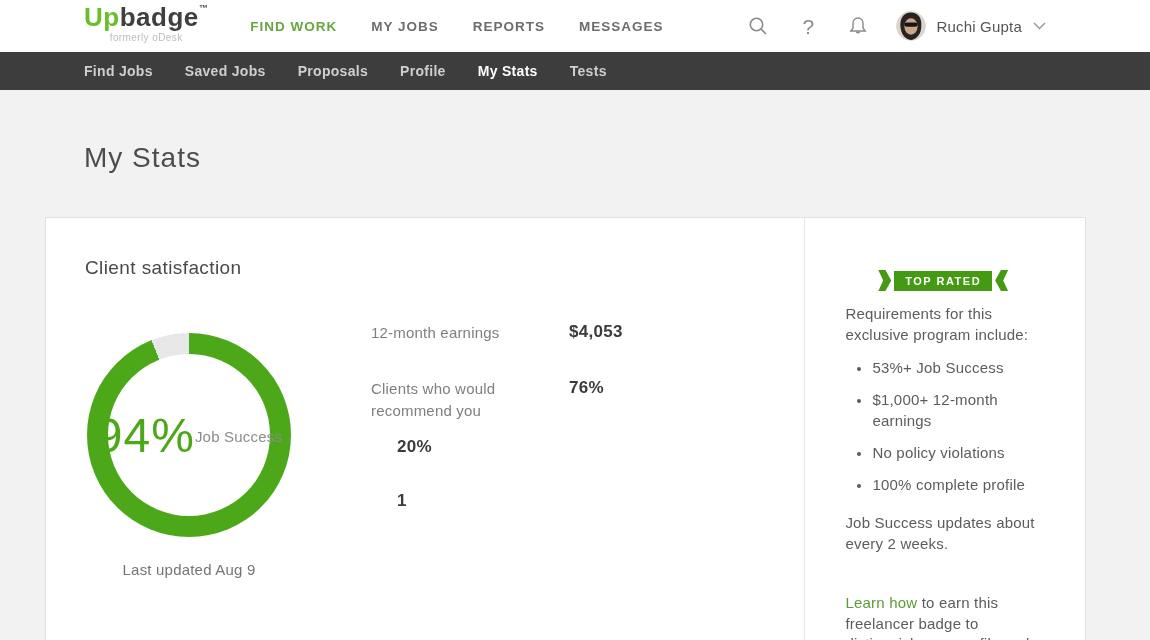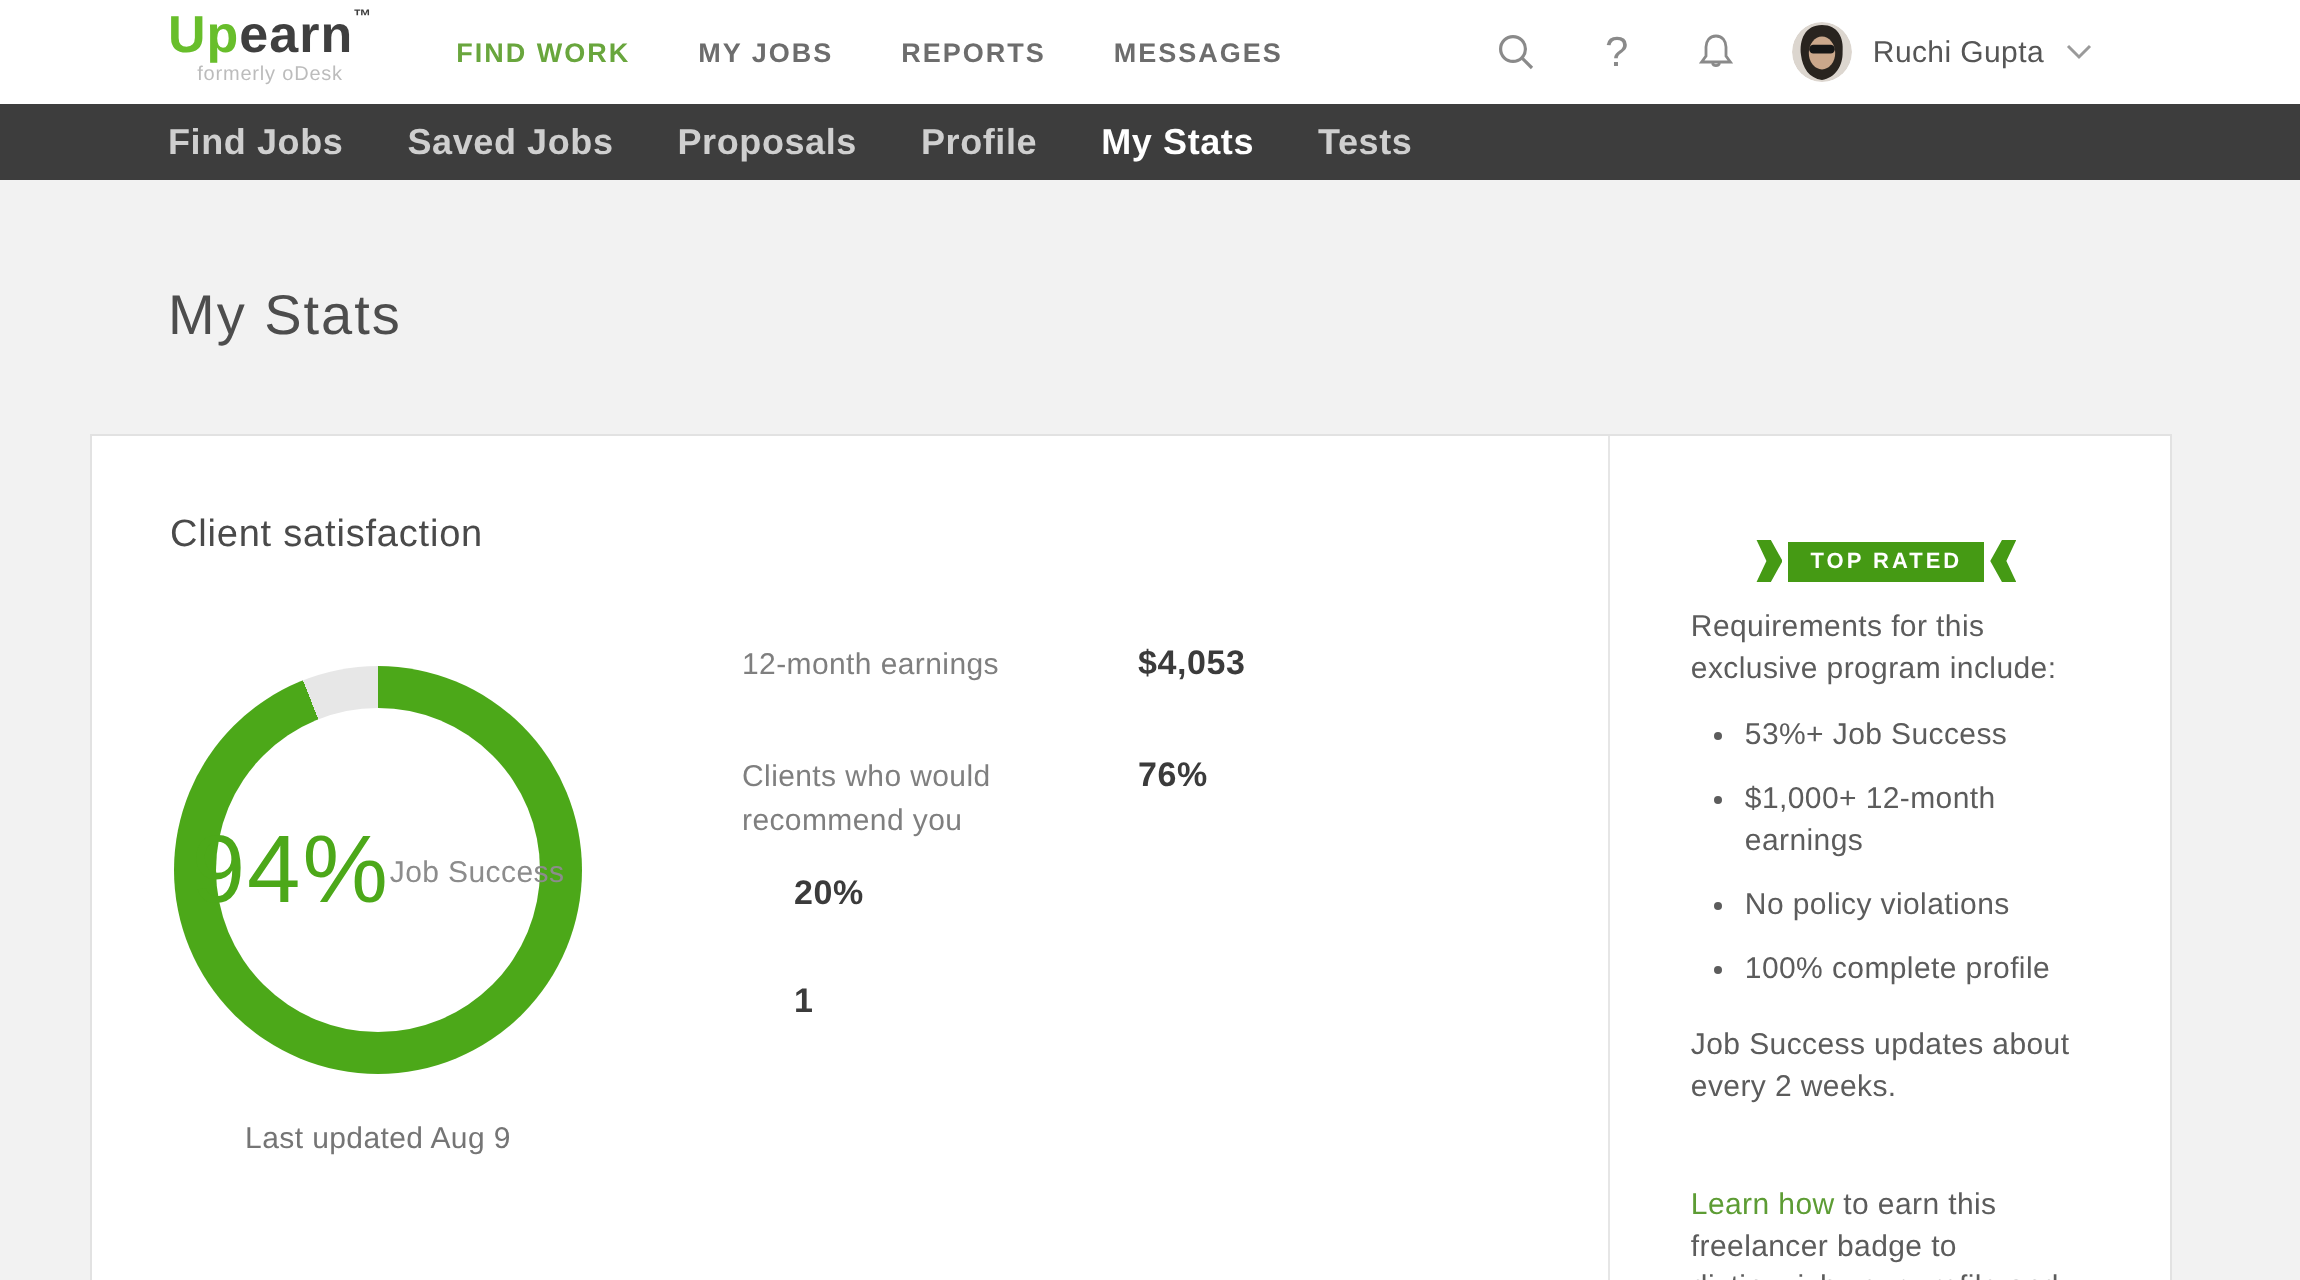--- a/index.html
+++ b/index.html
@@ -39,21 +39,21 @@
   .user-chip { display:flex; align-items:center; gap:10px; cursor:pointer; }
   .user-name { font-size:15px; color:#565656; }
 
   
   .subnav {
     height:38px; background:#3d3d3d;
     display:flex; align-items:center; gap:32px;
     padding:0 0 0 84px;
   }
   .subnav a {
-    text-decoration:none; font-size:18px; font-weight:600;
+    text-decoration:none; font-size:14px; font-weight:600;
     color:#cfcfcf; letter-spacing:0.3px; cursor:pointer;
   }
   .subnav a.active { color:#ffffff; font-weight:700; }
 
   
   .page-title {
     margin:52px 0 0 84px;
     font-size:28px; font-weight:300; letter-spacing:1px; color:#4d4d4d;
   }
 
@@ -123,21 +123,21 @@
   .req-list li::marker { color:#5c5c5c; font-size:13px; }
   .side-note { margin-top:17px; font-size:15px; color:#5c5c5c; line-height:1.4; }
   .side-learn { margin-top:39px; font-size:15px; color:#5c5c5c; line-height:1.35; }
   .learn-link { color:#5d9c34; text-decoration:none; cursor:pointer; }
 </style>
 </head>
 <body>
 
 <div class="header">
   <div class="logo">
-    <div class="logo-word"><span class="logo-up">Up</span><span class="logo-work">earn</span><sup class="logo-tm">™</sup></div>
+    <div class="logo-word"><span class="logo-up">Up</span><span class="logo-work">badge</span><sup class="logo-tm">™</sup></div>
     <div class="logo-tagline">formerly oDesk</div>
   </div>
 
   <div class="main-nav">
     <a class="active">FIND WORK</a>
     <a>MY JOBS</a>
     <a>REPORTS</a>
     <a>MESSAGES</a>
   </div>
 

